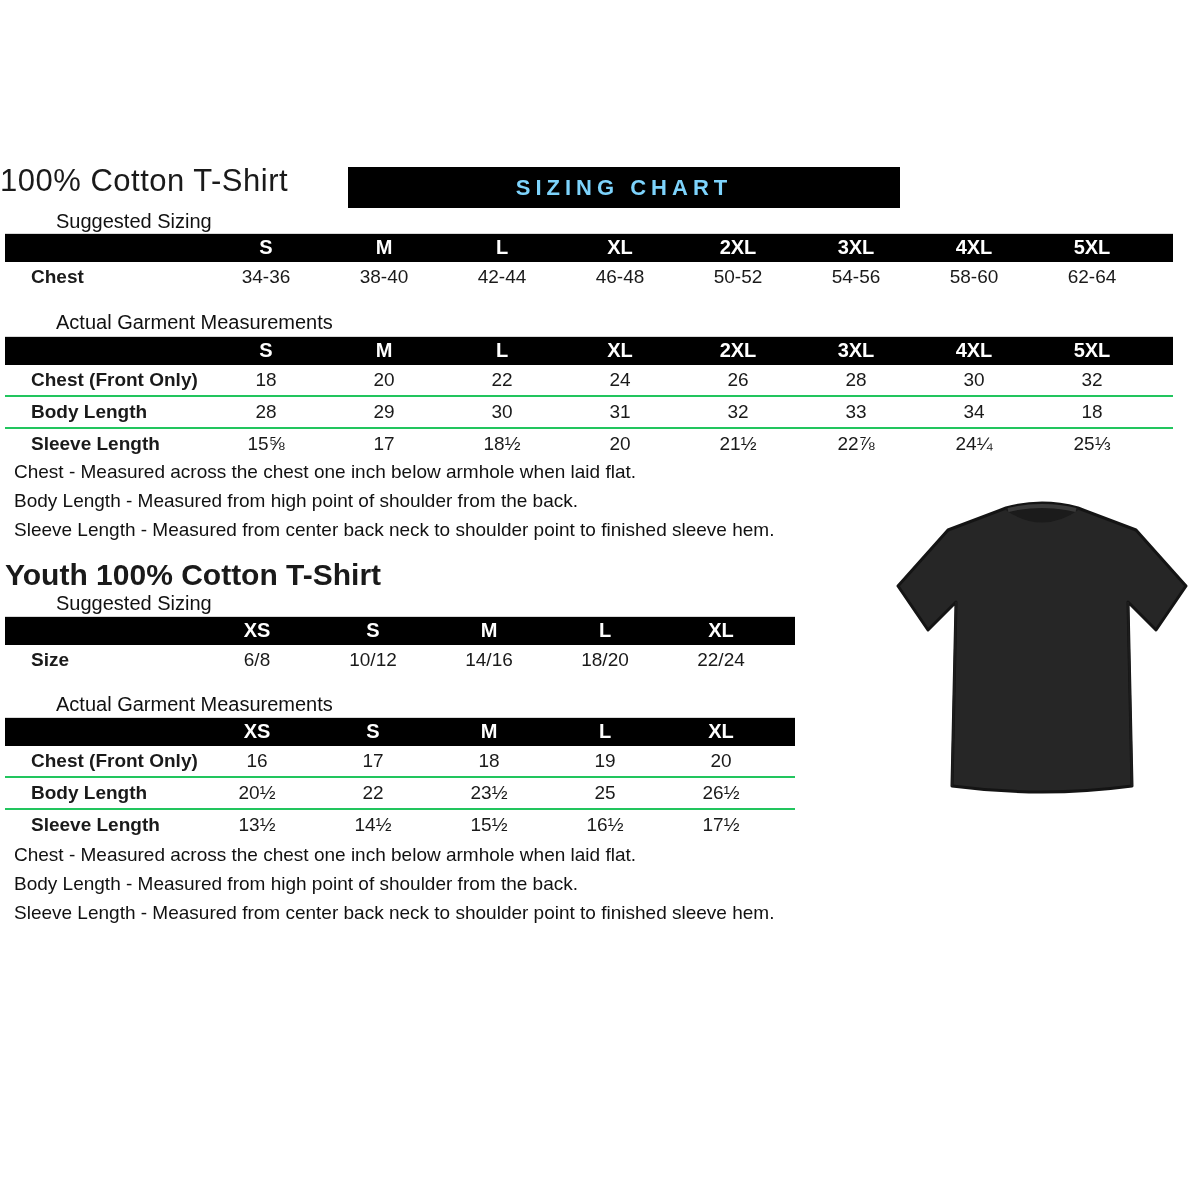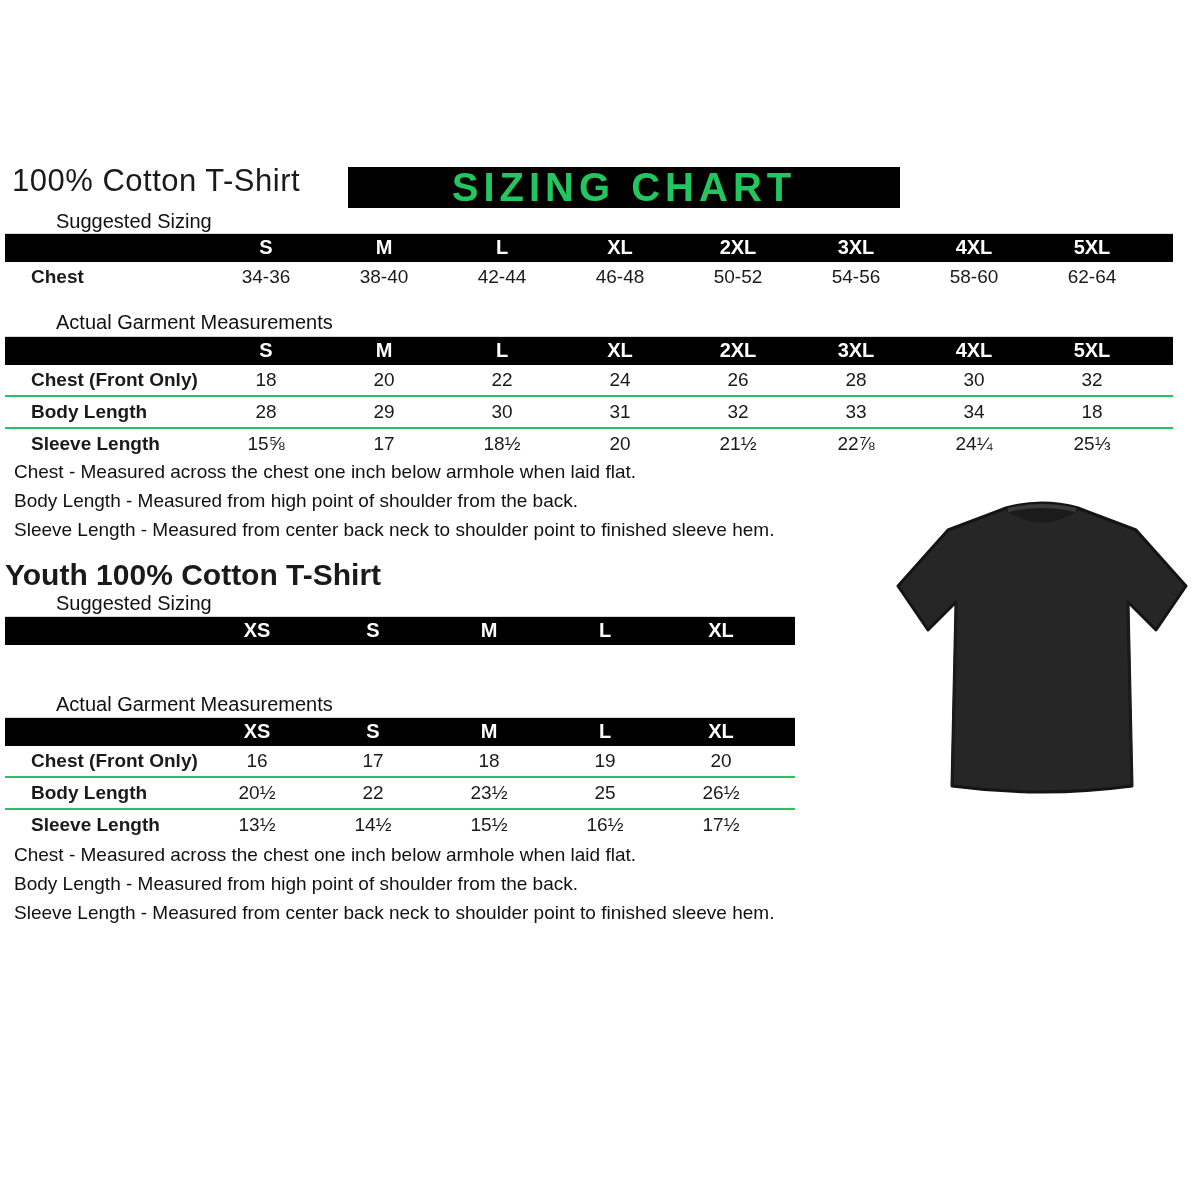--- a/index.html
+++ b/index.html
@@ -1,23 +1,23 @@
 <!DOCTYPE html>
 <html><head>
 <meta charset="utf-8">
 <style>
   html,body{margin:0;padding:0;background:#fff;}
   body{width:1200px;height:1200px;position:relative;overflow:hidden;
        font-family:"Liberation Sans", sans-serif;color:#1a1a1a;}
   .abs{position:absolute;}
 
   
-  .main-title{left:12px;top:163px;font-size:31px;font-weight:normal;letter-spacing:0.5px;}
-  .banner{left:348px;top:167px;width:552px;height:41px;background:#000;color:#22c55e;
-          font-size:40px;font-weight:bold;letter-spacing:5px;text-align:center;line-height:41px;}
+  .main-title{left:0;top:163px;font-size:31px;font-weight:normal;letter-spacing:0.5px;}
+  .banner{left:348px;top:167px;width:552px;height:41px;background:#000;color:#7dd3fc;
+          font-size:22px;font-weight:bold;letter-spacing:5px;text-align:center;line-height:41px;}
   .section-heading{font-size:20px;color:#111;margin-left:48px;}
   .youth-title{left:5px;top:558px;font-size:30px;font-weight:bold;}
   .notes{font-size:19px;line-height:29px;color:#111;}
   .notes div{white-space:nowrap;}
 
   
   .tbl{left:5px;}
   .tbl .t-head{background:#000;color:#fff;border-top:1px solid #d8d8d8;}
   .t-head,.t-row{display:grid;align-items:center;}
   .g8{grid-template-columns:202px repeat(8,118px);}
@@ -129,20 +129,28 @@
 <div class="abs section-heading" style="left:8px;top:592px;">Suggested Sizing</div>
 
 <div class="abs tbl w-youth" style="top:616px;">
   <div class="t-head g5">
     <span></span>
     <span>XS</span>
     <span>S</span>
     <span>M</span>
     <span>L</span>
     <span>XL</span>
+  </div>
+  <div class="t-row g5">
+    <span class="lbl">Size</span>
+    <span>6/8</span>
+    <span>10/12</span>
+    <span>14/16</span>
+    <span>18/20</span>
+    <span>22/24</span>
   </div>
 </div>
 
 <div class="abs section-heading" style="left:8px;top:693px;">Actual Garment Measurements</div>
 
 <div class="abs tbl w-youth" style="top:717px;">
   <div class="t-head g5">
     <span></span>
     <span>XS</span>
     <span>S</span>

